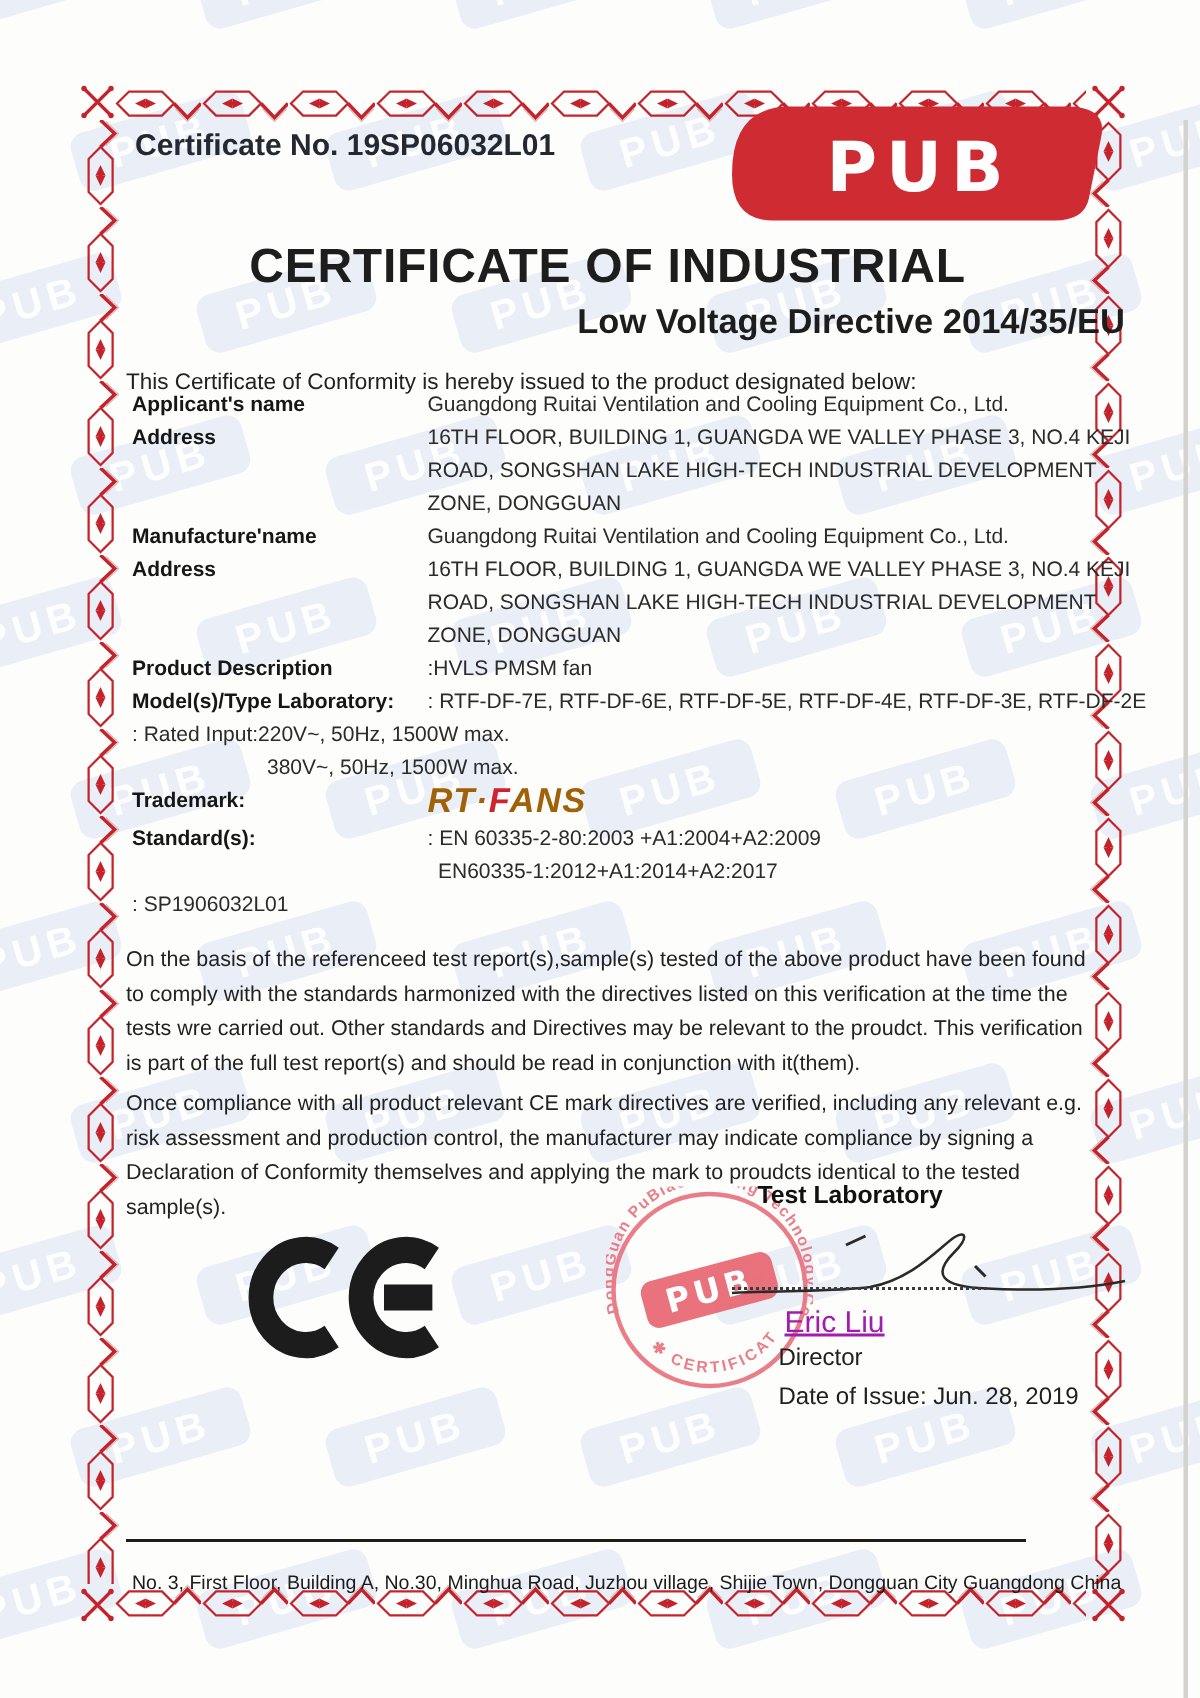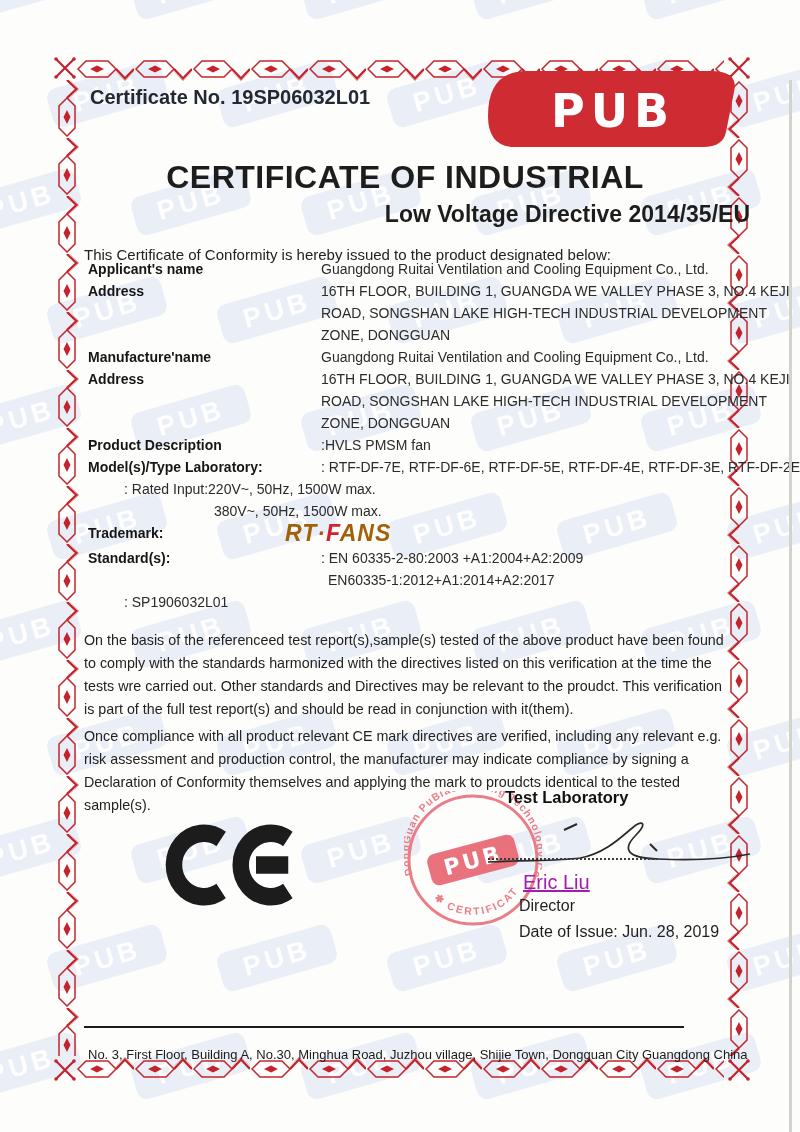--- a/index.html
+++ b/index.html
@@ -18,21 +18,21 @@
   .pub-logo{position:absolute;left:487px;top:70px;}
   .title{position:absolute;left:60px;top:159px;width:690px;text-align:center;
          font-size:32px;font-weight:bold;color:#1d1d1d;letter-spacing:.5px;}
   .subtitle{position:absolute;left:60px;top:201px;width:690px;text-align:right;
             font-size:23px;font-weight:bold;color:#1d1d1d;}
   .intro{position:absolute;left:84px;top:246px;font-size:15px;color:#222;}
   .fields{position:absolute;left:88px;top:258px;width:660px;}
   .frow{display:flex;}
   .flabel{width:197px;flex:none;font-weight:bold;font-size:14px;line-height:22px;color:#161616;}
   .fvalue{font-size:14px;line-height:22px;color:#2b2b2b;}
-  .fline{white-space:nowrap;margin-left:36px;}
+  .fline{white-space:nowrap;}
   .tm{font-style:italic;font-weight:bold;font-size:23px;line-height:22px;letter-spacing:1px;}
   .tm-blue{color:#a16207;} .tm-red{color:#cf2430;}
   .paras{position:absolute;left:84px;top:629px;width:645px;font-size:14.3px;
          line-height:23px;color:#222;}
   .para{margin:0 0 4px 0;}
   .lab-head{position:absolute;left:505px;top:788px;font-size:16.5px;font-weight:bold;color:#111;}
   .ce{position:absolute;left:163px;top:815px;}
   .stamp{position:absolute;left:404px;top:791px;mix-blend-mode:multiply;opacity:.9;}
   .sig{position:absolute;left:478px;top:818px;}
   .sig-dots{position:absolute;left:488px;top:858px;width:170px;border-bottom:2px dotted #3a3a3a;}

